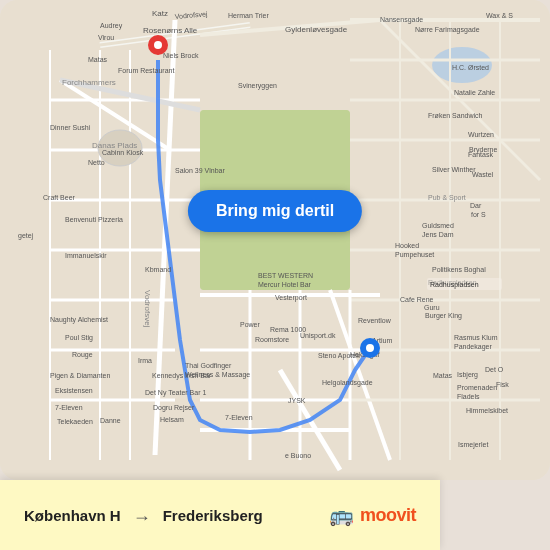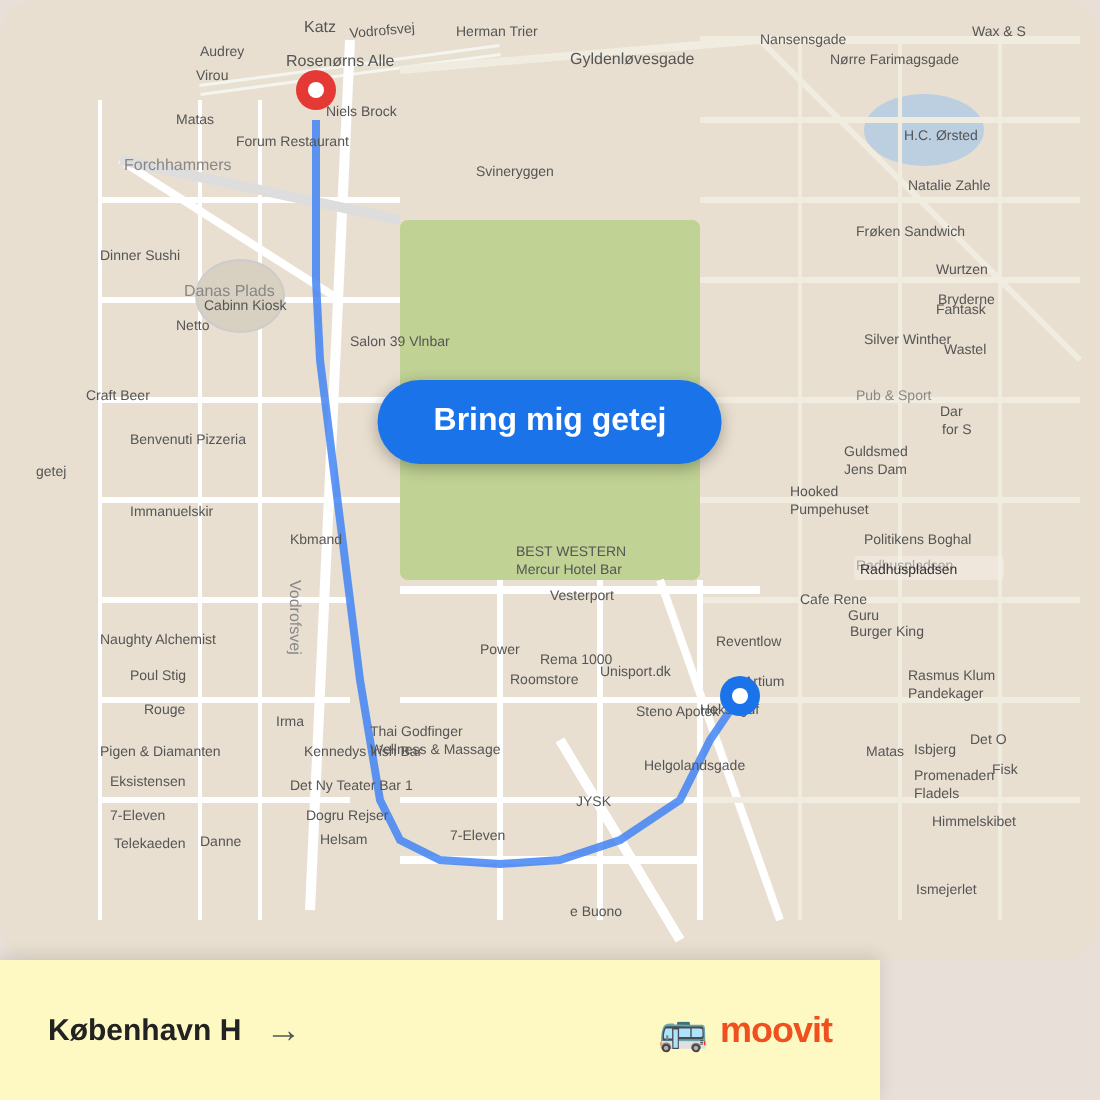--- a/index.html
+++ b/index.html
@@ -285,26 +285,27 @@
       <circle cx="0" cy="0" r="4" fill="white"></circle>
     </g>
 
     <g transform="translate(370, 348)">
       <circle cx="0" cy="0" r="10" fill="#1a73e8"></circle>
       <circle cx="0" cy="0" r="4" fill="white"></circle>
     </g>
 
   </svg>
 
-  <button class="bring-button">Bring mig getej</button>
+  <button class="bring-button">Bring mig dertil</button>
 
 </div>
 
 <div class="bottom-bar">
   <div class="route-info">
     <span class="location-label">København H</span>
     <span class="arrow-icon">→</span>
+    <span class="location-label">Frederiksberg</span>
   </div>
   <div class="moovit-logo">
     <span style="font-size:20px;">🚌</span>
     <span class="moovit-text">moovit</span>
   </div>
 </div>
 
 </body></html>

